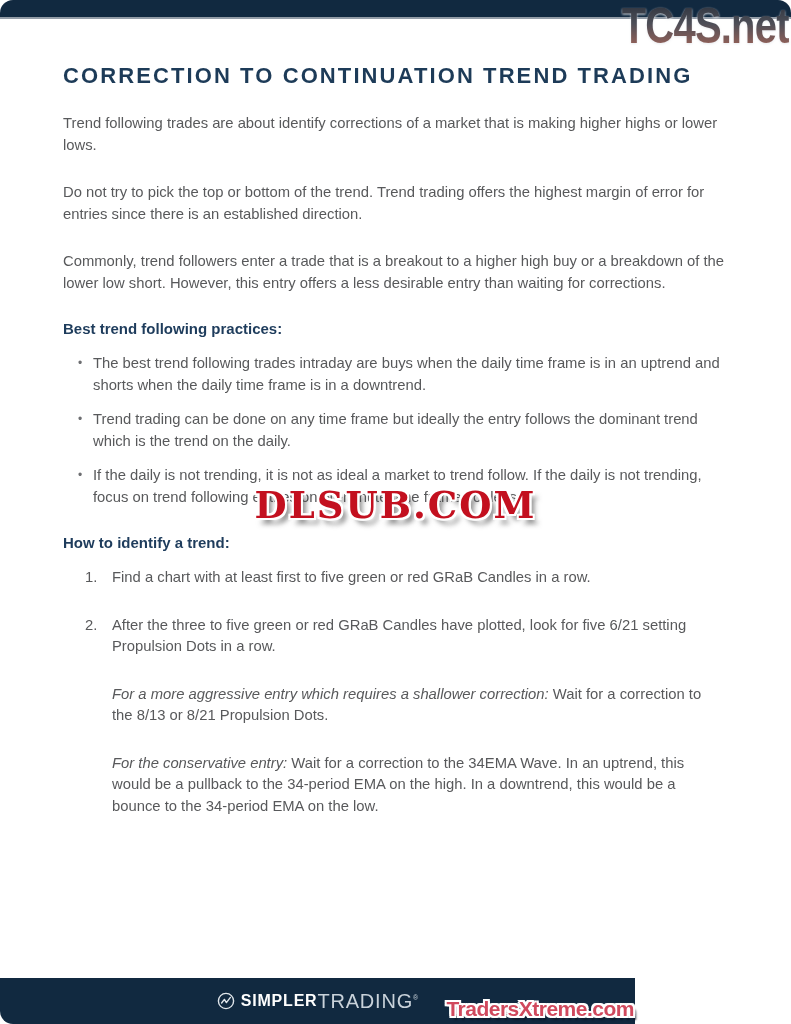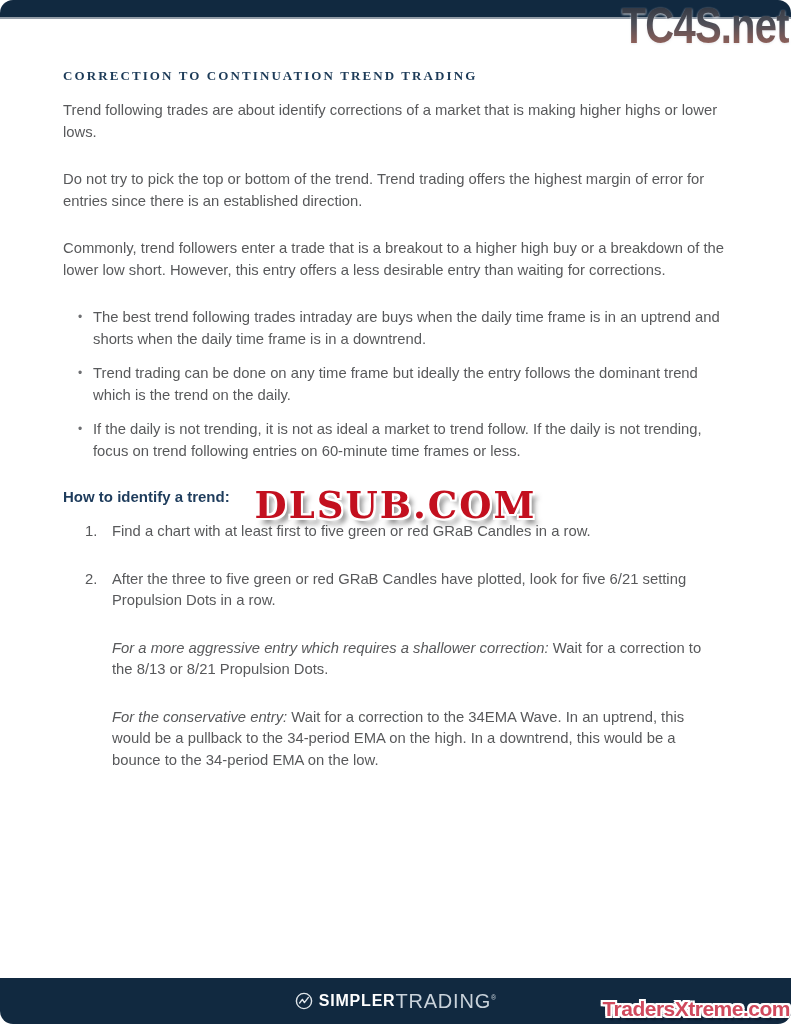--- a/index.html
+++ b/index.html
@@ -22,22 +22,22 @@
     font-size:50px;line-height:1;letter-spacing:-1px;
     transform:scaleX(.8);transform-origin:100% 0;
     background:linear-gradient(180deg,#2b313c 0%,#4d4e57 45%,#8d5f58 85%,#96655e 100%);
     -webkit-background-clip:text;background-clip:text;color:transparent;
     filter:drop-shadow(0 1px 1px rgba(230,232,236,.9));
   }
 
   
   .content{position:absolute;top:21px;left:0;width:791px;padding:0 66px 0 63px;
            color:var(--body);font-size:14.8px;line-height:21.5px;}
-  h1{margin:43px 0 12px;font-family:Liberation Serif, serif;
-     font-weight:bold;font-size:13px;line-height:24px;letter-spacing:2.1px;
+  h1{margin:43px 0 25px;font-family:Liberation Sans, sans-serif;
+     font-weight:bold;font-size:22px;line-height:24px;letter-spacing:2.1px;
      color:var(--title);white-space:nowrap;}
   p.body-par{margin:0 0 26px;}
   h2.sec{margin:26px 0 15px;font-size:15px;line-height:18px;font-weight:bold;color:var(--heading);}
 
   .bullet{display:flex;margin:0 0 13px;}
   .bullet .marker{flex:0 0 30px;padding-left:15px;color:#6d6e71;font-size:12px;line-height:21.5px;}
   .bullet .btxt{flex:1;}
 
   .num-item{display:flex;margin:0 0 26px;}
   .num-item .num{flex:0 0 27px;margin-left:22px;}
@@ -52,21 +52,21 @@
     position:absolute;top:487px;left:50%;transform:translateX(-50%);z-index:6;
     font-family:"DejaVu Serif","Liberation Serif",serif;font-weight:bold;
     font-size:37px;line-height:1;letter-spacing:2px;color:var(--red);white-space:nowrap;
     text-shadow:
       -2px -2px 0 #fff, 2px -2px 0 #fff, -2px 2px 0 #fff, 2px 2px 0 #fff,
       -2px 0 0 #fff, 2px 0 0 #fff, 0 -2px 0 #fff, 0 2px 0 #fff,
       5px 6px 5px rgba(70,70,70,.6);
   }
 
   
-  .footer{position:absolute;left:0;bottom:0;width:791px;height:46px;background:var(--navy);
+  .footer{position:absolute;left:0;bottom:0;width:635px;height:46px;background:var(--navy);
           display:flex;align-items:center;justify-content:center;}
   .brand{display:flex;align-items:center;color:#fff;}
   .brand svg{margin-right:6px;}
   .brand .b1{font-weight:bold;font-size:16px;letter-spacing:.8px;color:#fefefe;}
   .brand .b2{font-weight:400;font-size:20px;letter-spacing:.8px;color:#c9d2da;}
   .brand .reg{font-size:7px;color:#c9d2da;align-self:flex-start;margin-top:4px;}
 
   .wm-tx{
     position:absolute;right:1px;bottom:5px;z-index:7;
     font-family:"Liberation Sans",sans-serif;font-weight:bold;
@@ -87,20 +87,21 @@
   <div class="wm-tc4s">TC4S.net</div>
 
   <main class="content">
 
     <h1>CORRECTION TO CONTINUATION TREND TRADING</h1>
 
     <p class="body-par">Trend following trades are about identify corrections of a market that is making higher highs or lower lows.</p>
     <p class="body-par">Do not try to pick the top or bottom of the trend. Trend trading offers the highest margin of error for entries since there is an established direction.</p>
     <p class="body-par">Commonly, trend followers enter a trade that is a breakout to a higher high buy or a breakdown of the lower low short. However, this entry offers a less desirable entry than waiting for corrections.</p>
 
+    <h2 class="sec">Best trend following practices:</h2>
 
     <div class="bullet">
       <span class="marker">•</span>
       <span class="btxt">The best trend following trades intraday are buys when the daily time frame is in an uptrend and shorts when the daily time frame is in a downtrend.</span>
     </div>
     <div class="bullet">
       <span class="marker">•</span>
       <span class="btxt">Trend trading can be done on any time frame but ideally the entry follows the dominant trend which is the trend on the daily.</span>
     </div>
     <div class="bullet">

